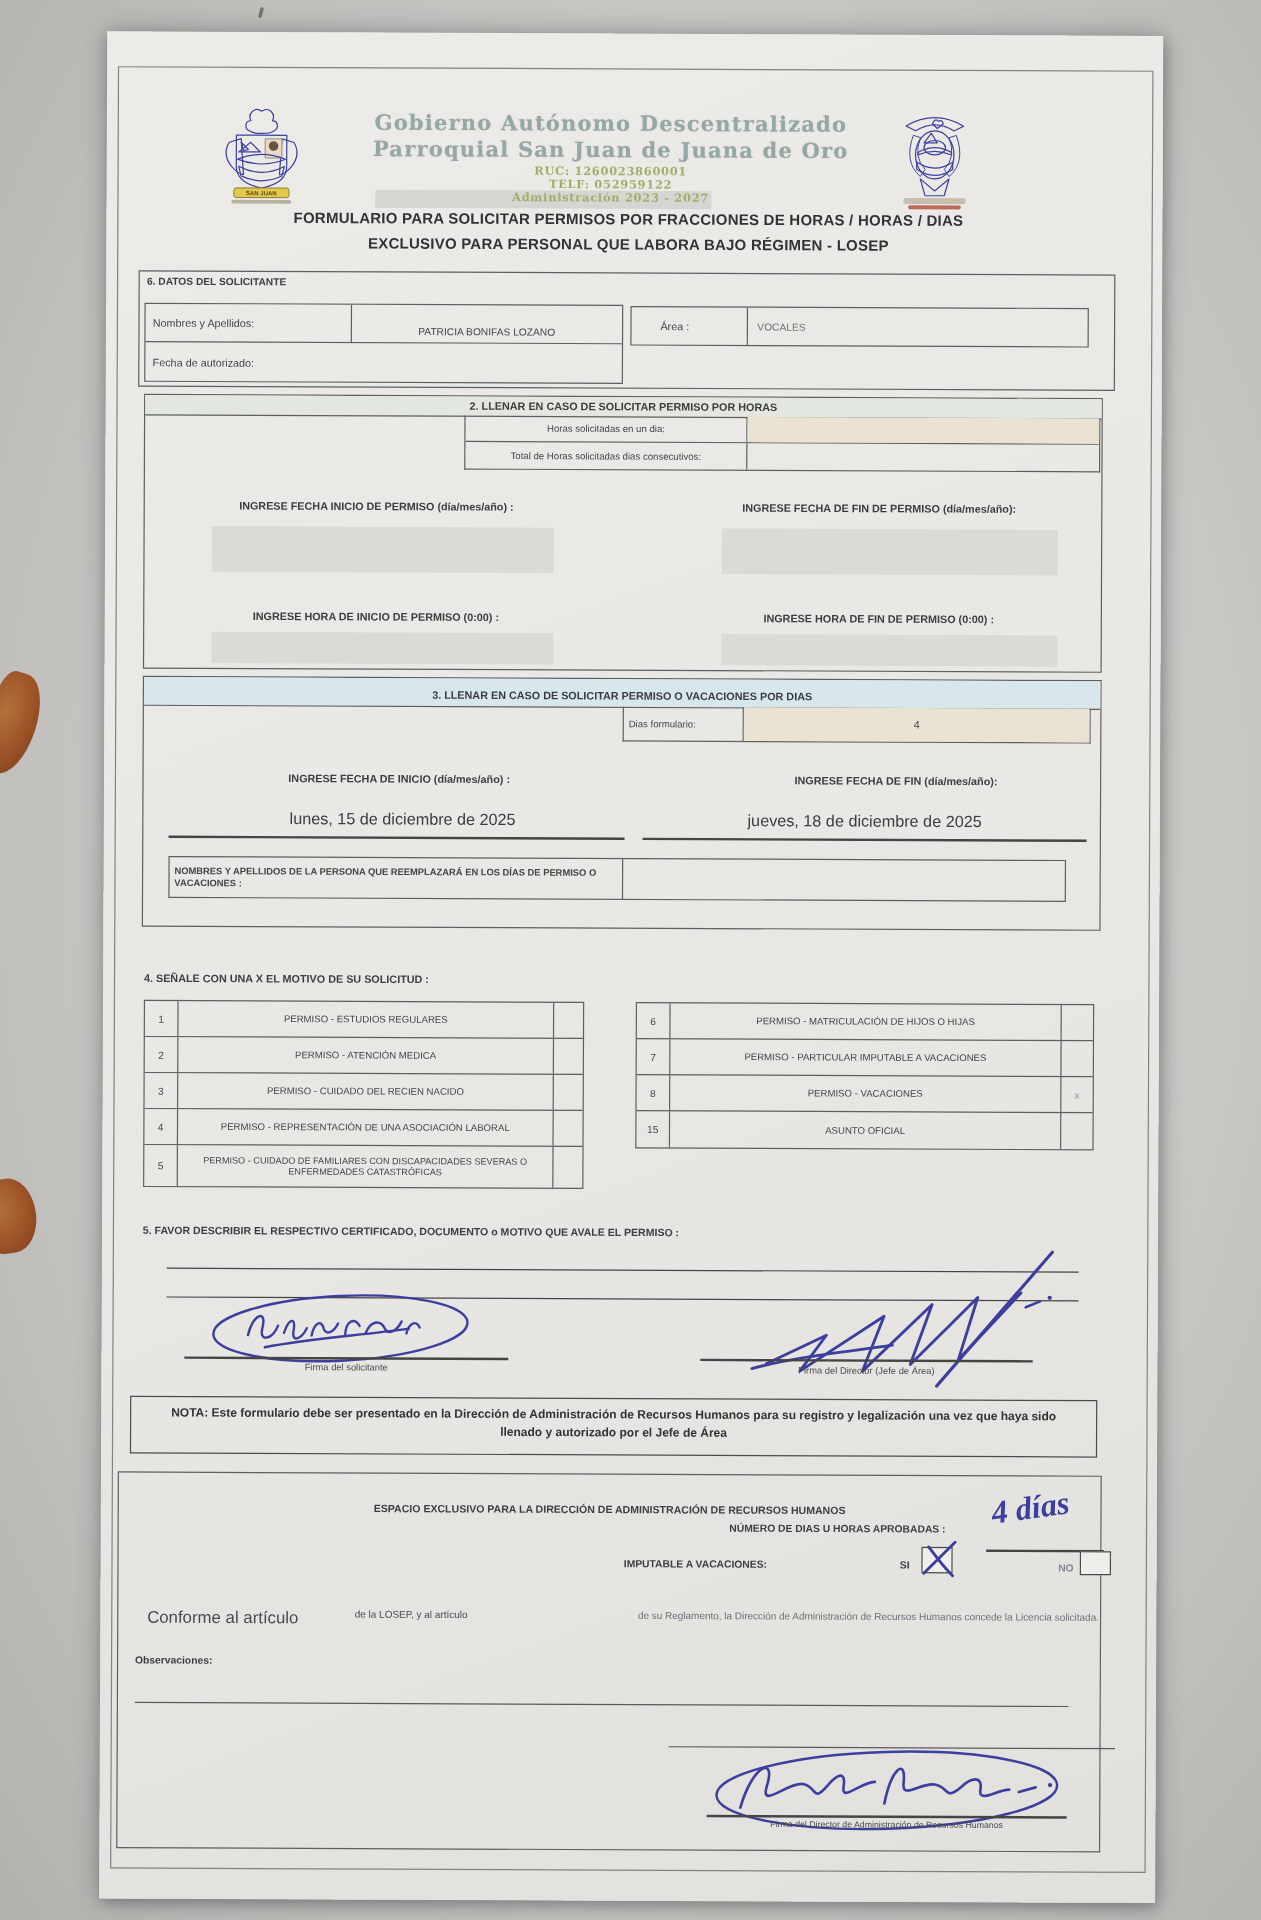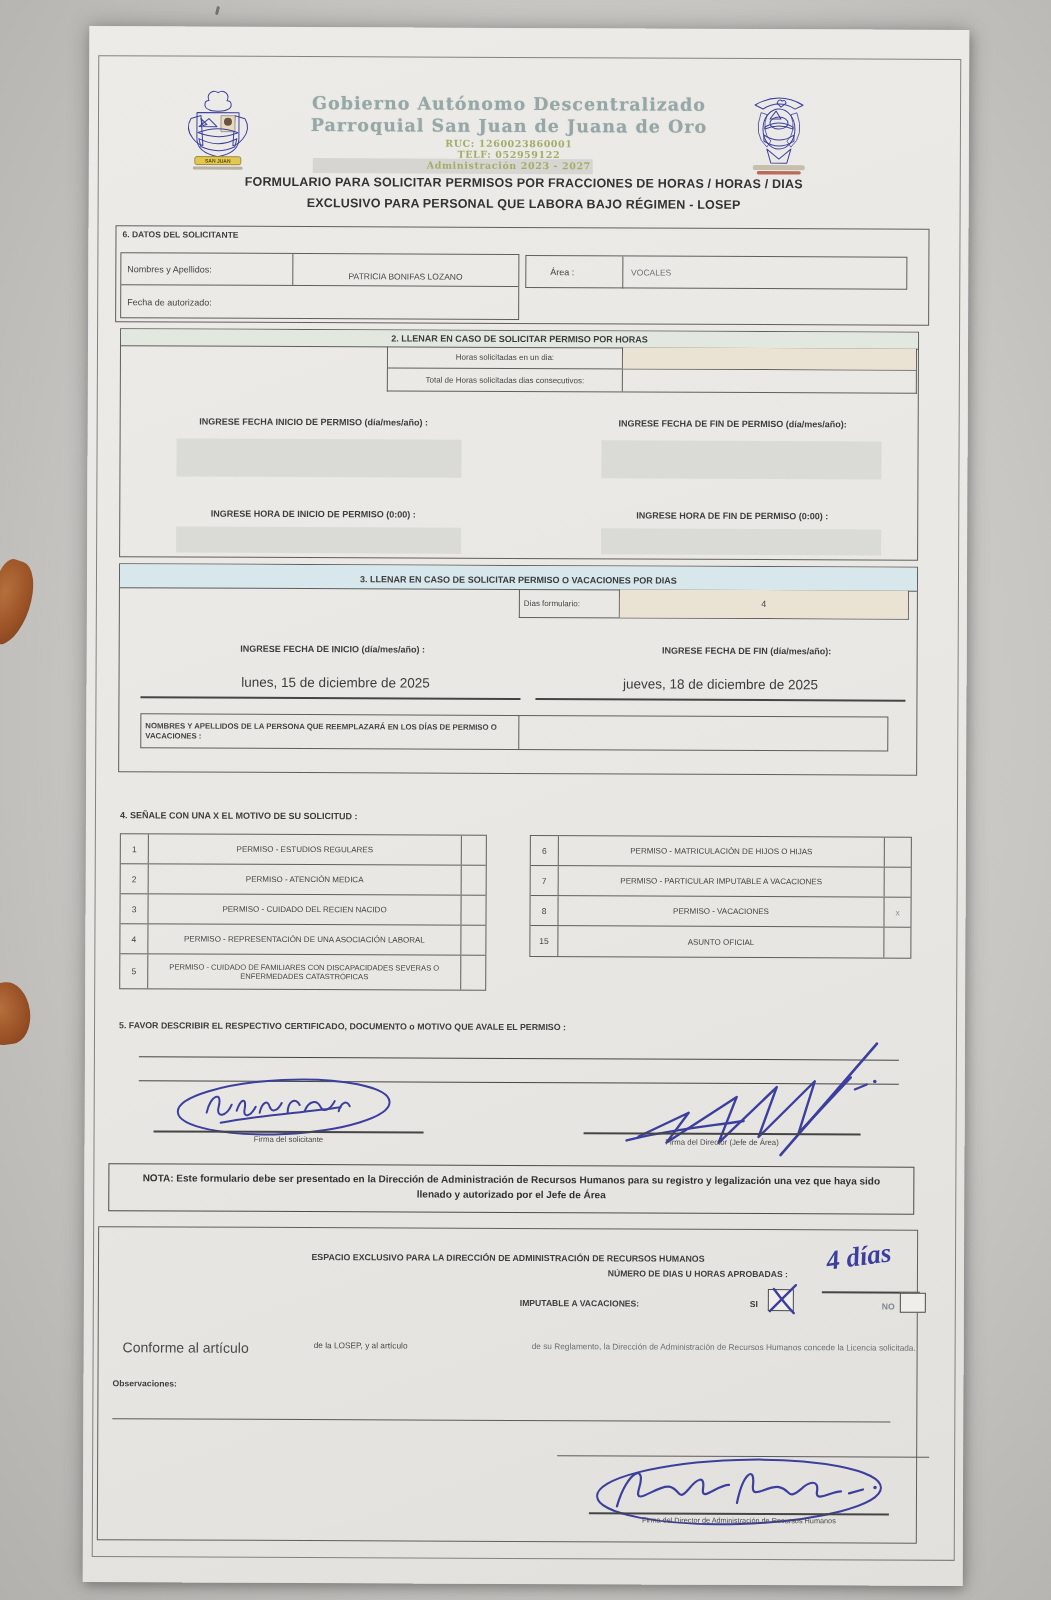--- a/index.html
+++ b/index.html
@@ -270,21 +270,21 @@
   <div class="sig" style="left:680px;top:1248px;">
     <svg width="40" height="40" viewBox="0 0 40 40">
       <path d="M6,34 L32,8" stroke-width="2.4"></path>
       <path d="M10,12 C16,20 24,30 30,36" stroke-width="2.4"></path>
     </svg>
   </div>
   <div class="abs seclabel" style="left:798px;top:1272px;font-size:8.6px;color:#7f8894;">NO</div>
   <div class="chk" style="left:816px;top:1263px;width:26px;height:20px;"></div>
 
   <div class="abs" style="left:29px;top:1313px;font-size:14px;color:#4a4a4a;margin-left:10px;">Conforme al artículo</div>
-  <div class="abs" style="left:230px;top:1313px;font-size:8.3px;color:#4a4a4a;">de la LOSEP, y al artículo</div>
+  <div class="abs" style="left:212px;top:1313px;font-size:8.3px;color:#4a4a4a;">de la LOSEP, y al artículo</div>
   <div class="abs" style="left:448px;top:1313px;font-size:8.3px;color:#6a7078;">de su Reglamento, la Dirección de Administración de Recursos Humanos concede la Licencia solicitada.</div>
 
   <div class="abs seclabel" style="left:29px;top:1352px;font-size:8.6px;">Observaciones:</div>
   <div class="thinline" style="left:29px;top:1392px;width:778px;"></div>
   <div class="thinline" style="left:474px;top:1427px;width:372px;"></div>
 
   <div class="sig" style="left:504px;top:1416px;">
     <svg width="310" height="88" viewBox="0 0 310 88">
       <ellipse cx="152" cy="47" rx="142" ry="32" transform="rotate(-2 152 47)" stroke-width="2"></ellipse>
       <path d="M30,62 C40,26 60,18 52,44 C46,64 70,40 82,42 C94,44 90,58 102,44 C110,34 118,30 116,44 C114,58 130,40 142,40 M150,58 C156,28 168,20 166,40 C164,56 180,40 192,42 C204,44 200,56 214,44 C222,36 232,34 230,46 C228,58 244,46 254,46" stroke-width="2.2"></path>

